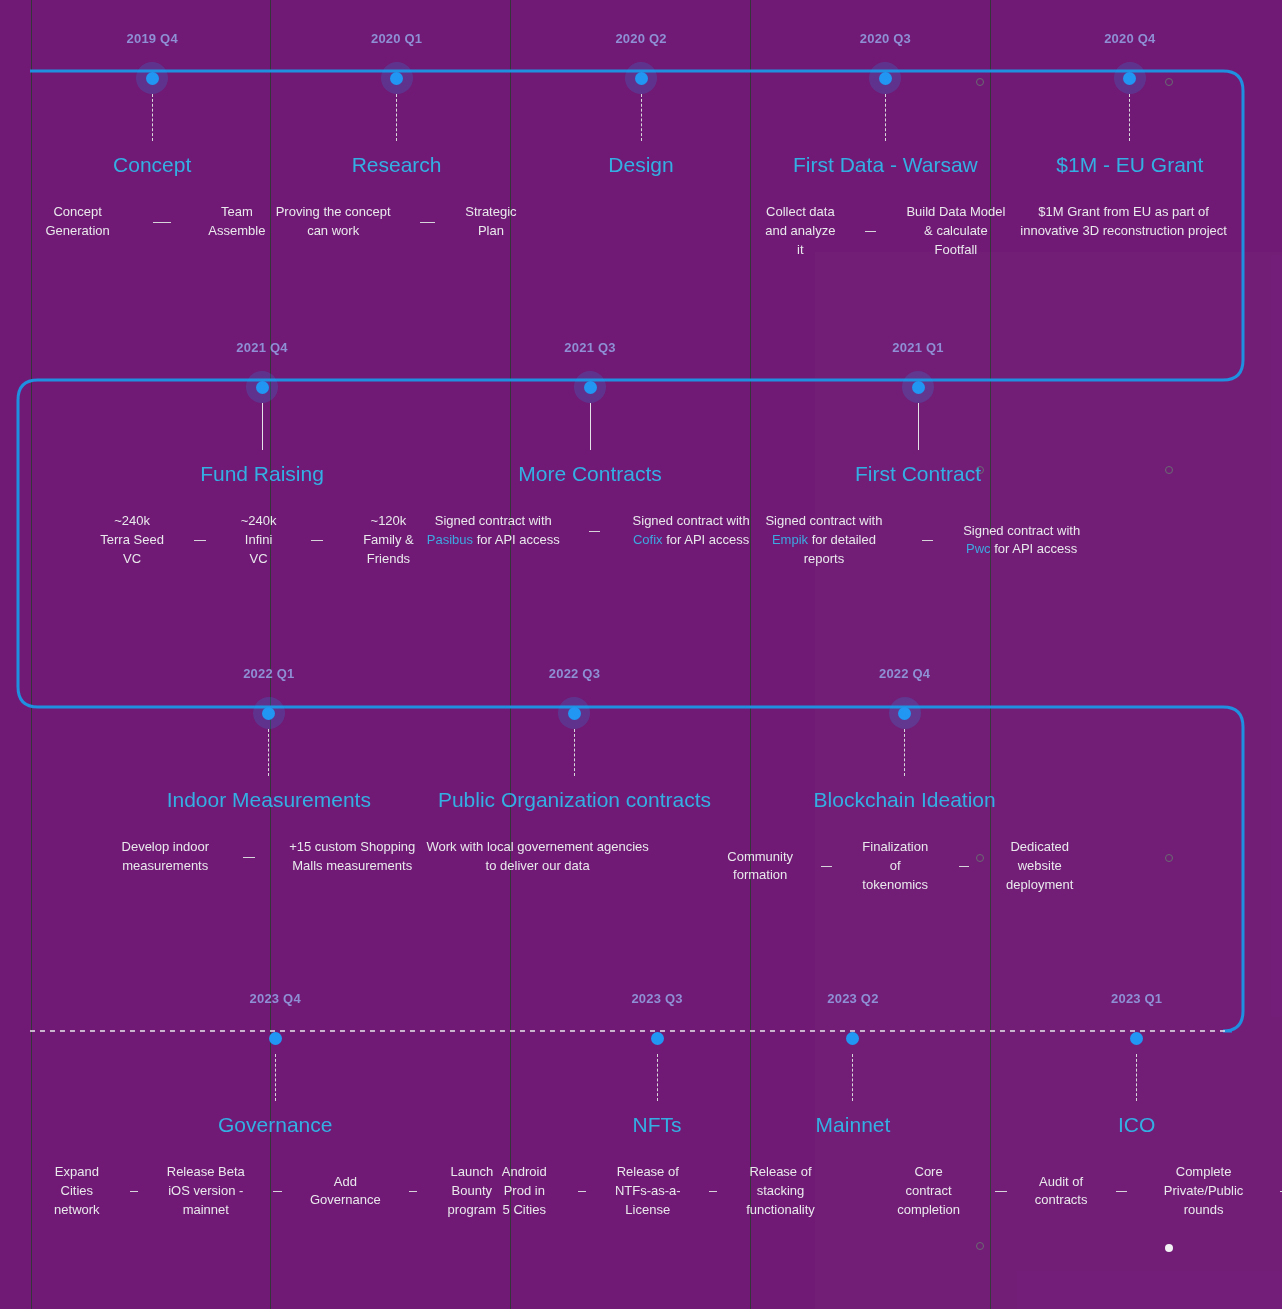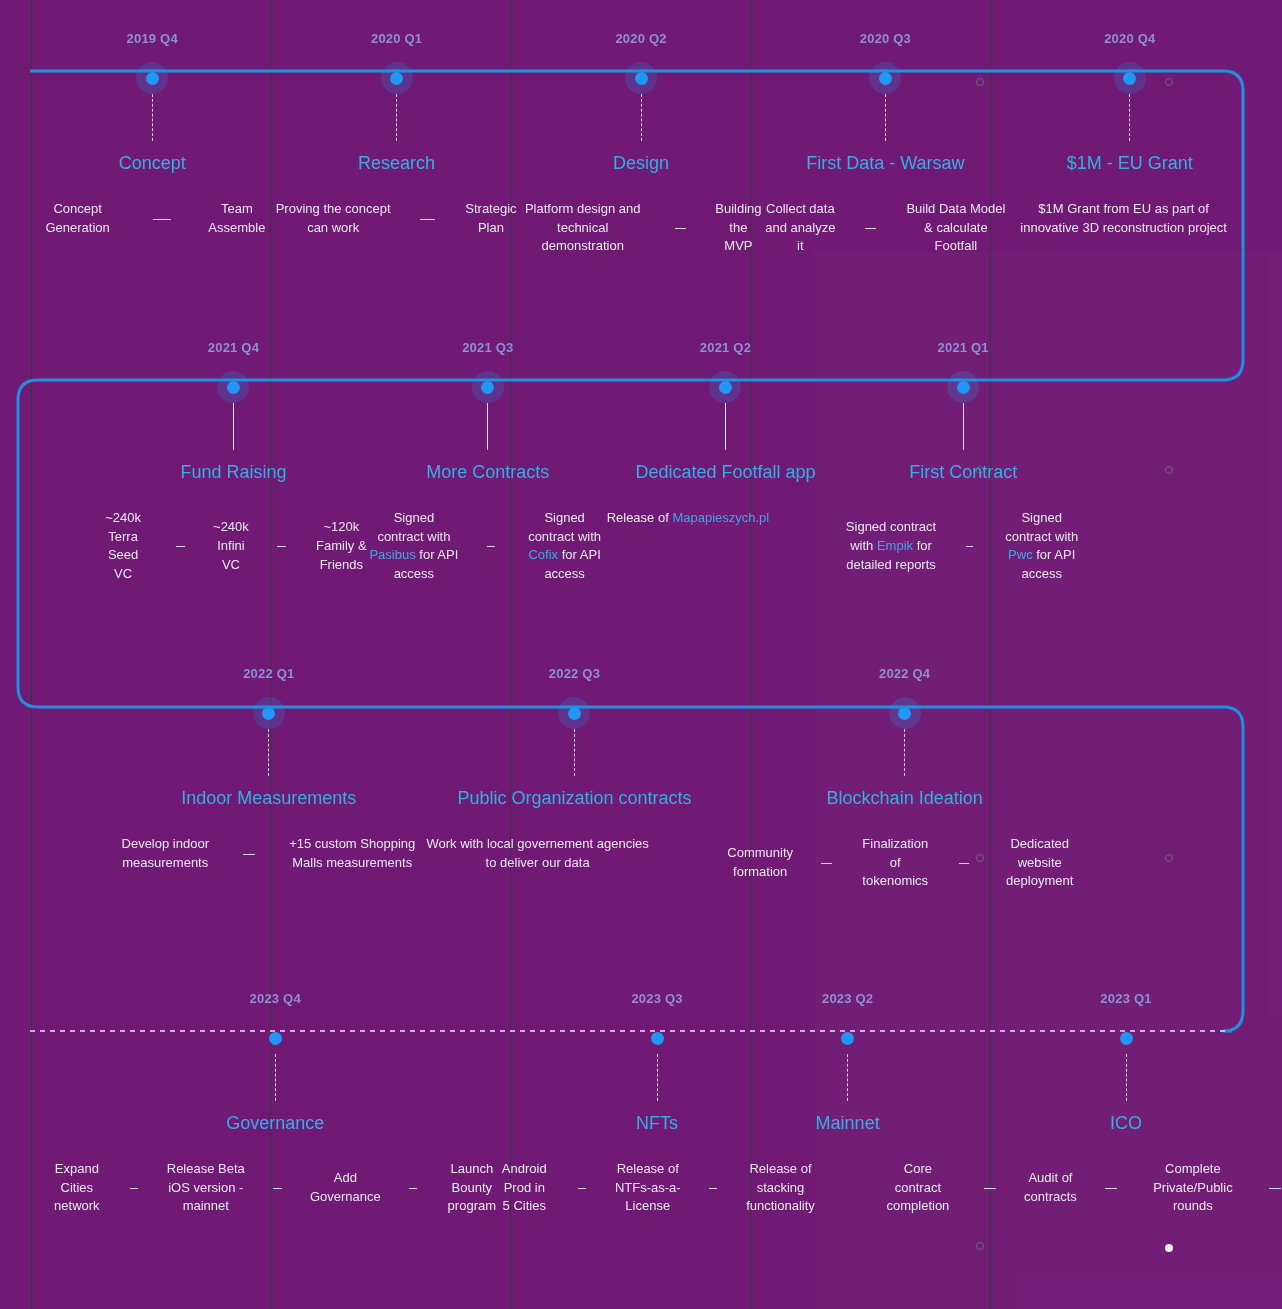--- a/index.html
+++ b/index.html
@@ -85,21 +85,21 @@
 
   .ms-stem {
     width: 0; border-left-width: 1px; border-left-style: dashed;
     border-left-color: #d8d8dc;
     height: 47px;
     margin-bottom: 12px;
   }
   .ms-stem.solid { border-left-style: solid; border-left-color: #e4e4e8; }
 
   .ms-title {
-    font-size: 18px;
+    font-size: 21px;
     color: #34afe3;
     line-height: 1.15;
     font-weight: normal;
     margin-bottom: 26px;
     white-space: nowrap;
   }
 
   .ms-items { display: flex; align-items: center; width: 100%; gap: 28px; }
   .ms-item {
     font-size: 13px;
@@ -197,25 +197,20 @@
             </div>
           </div>
           <div class="milestone">
             <div class="ms-date">2020 Q2</div>
             <div class="ms-node">
               <div class="halo"></div>
               <div class="core"></div>
             </div>
             <div class="ms-stem"></div>
             <div class="ms-title">Design</div>
-            <div class="ms-items">
-              <div class="ms-item"><span>Platform design and technical demonstration</span></div>
-              <div class="ms-sep"></div>
-              <div class="ms-item"><span>Building the MVP</span></div>
-            </div>
           </div>
           <div class="milestone">
             <div class="ms-date">2020 Q3</div>
             <div class="ms-node">
               <div class="halo"></div>
               <div class="core"></div>
             </div>
             <div class="ms-stem"></div>
             <div class="ms-title">First Data - Warsaw</div>
             <div class="ms-items">
@@ -264,32 +259,20 @@
             </div>
             <div class="ms-stem solid"></div>
             <div class="ms-title">More Contracts</div>
             <div class="ms-items">
               <div class="ms-item"><span>Signed contract with </span><span class="lnk">Pasibus</span><span> for API access</span></div>
               <div class="ms-sep"></div>
               <div class="ms-item"><span>Signed contract with </span><span class="lnk">Cofix</span><span> for API access</span></div>
             </div>
           </div>
           <div class="milestone">
-            <div class="ms-date">2021 Q2</div>
-            <div class="ms-node">
-              <div class="halo"></div>
-              <div class="core"></div>
-            </div>
-            <div class="ms-stem solid"></div>
-            <div class="ms-title">Dedicated Footfall app</div>
-            <div class="ms-items">
-              <div class="ms-item"><span>Release of </span><span class="lnk">Mapapieszych.pl</span></div>
-            </div>
-          </div>
-          <div class="milestone">
             <div class="ms-date">2021 Q1</div>
             <div class="ms-node">
               <div class="halo"></div>
               <div class="core"></div>
             </div>
             <div class="ms-stem solid"></div>
             <div class="ms-title">First Contract</div>
             <div class="ms-items">
               <div class="ms-item"><span>Signed contract with </span><span class="lnk">Empik</span><span> for detailed reports</span></div>
               <div class="ms-sep"></div>

